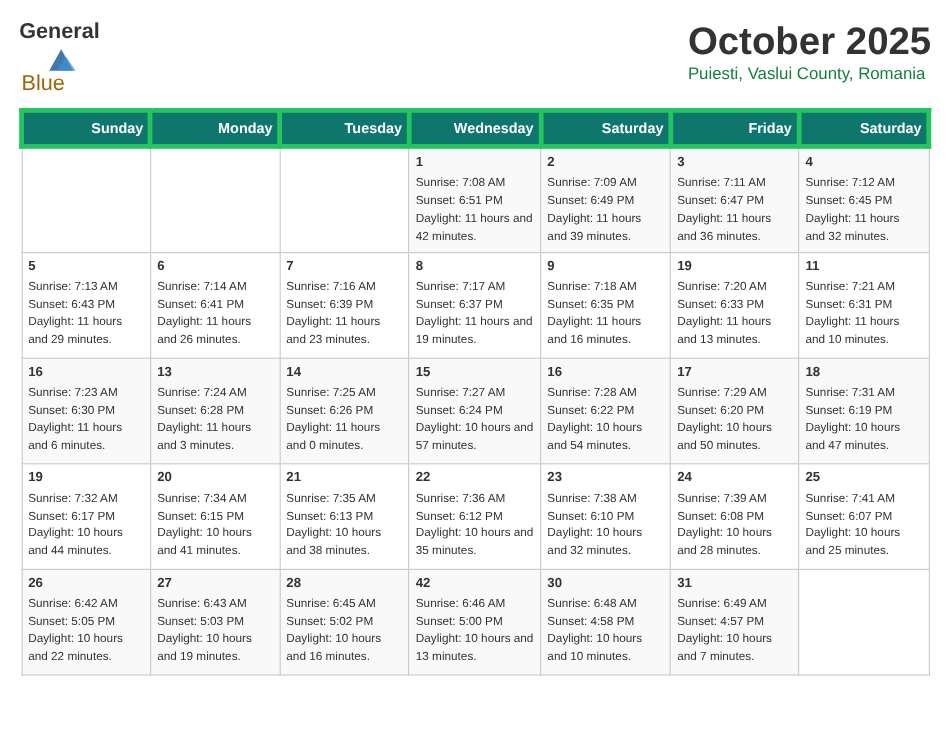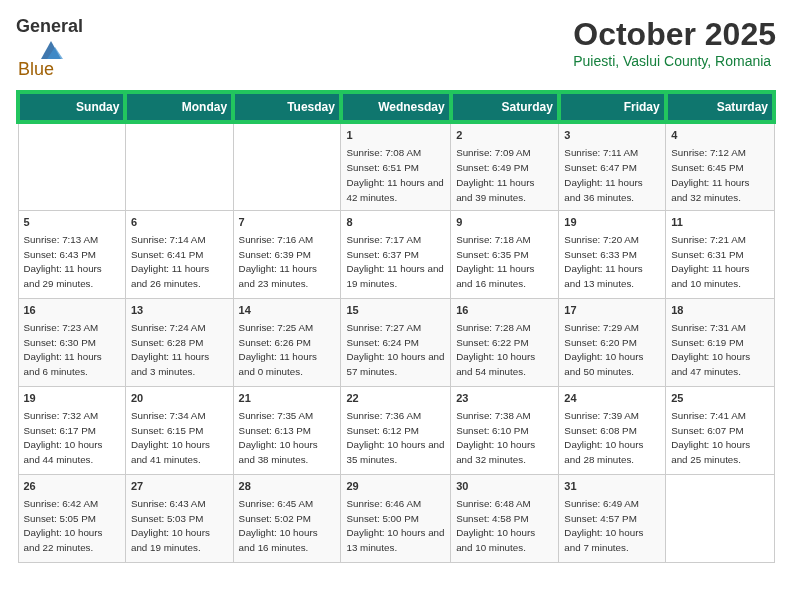--- a/index.html
+++ b/index.html
@@ -158,19 +158,19 @@
         <td><span class="day-num">21</span><span class="cell-text">Sunrise: 7:35 AM<br>Sunset: 6:13 PM<br>Daylight: 10 hours and 38 minutes.</span></td>
         <td><span class="day-num">22</span><span class="cell-text">Sunrise: 7:36 AM<br>Sunset: 6:12 PM<br>Daylight: 10 hours and 35 minutes.</span></td>
         <td><span class="day-num">23</span><span class="cell-text">Sunrise: 7:38 AM<br>Sunset: 6:10 PM<br>Daylight: 10 hours and 32 minutes.</span></td>
         <td><span class="day-num">24</span><span class="cell-text">Sunrise: 7:39 AM<br>Sunset: 6:08 PM<br>Daylight: 10 hours and 28 minutes.</span></td>
         <td><span class="day-num">25</span><span class="cell-text">Sunrise: 7:41 AM<br>Sunset: 6:07 PM<br>Daylight: 10 hours and 25 minutes.</span></td>
       </tr>
       <tr>
         <td><span class="day-num">26</span><span class="cell-text">Sunrise: 6:42 AM<br>Sunset: 5:05 PM<br>Daylight: 10 hours and 22 minutes.</span></td>
         <td><span class="day-num">27</span><span class="cell-text">Sunrise: 6:43 AM<br>Sunset: 5:03 PM<br>Daylight: 10 hours and 19 minutes.</span></td>
         <td><span class="day-num">28</span><span class="cell-text">Sunrise: 6:45 AM<br>Sunset: 5:02 PM<br>Daylight: 10 hours and 16 minutes.</span></td>
-        <td><span class="day-num">29</span><span class="cell-text">Sunrise: 6:46 AM<br>Sunset: 5:00 PM<br>Daylight: 10 hours and 13 minutes.</span></td>
+        <td><span class="day-num">42</span><span class="cell-text">Sunrise: 6:46 AM<br>Sunset: 5:00 PM<br>Daylight: 10 hours and 13 minutes.</span></td>
         <td><span class="day-num">30</span><span class="cell-text">Sunrise: 6:48 AM<br>Sunset: 4:58 PM<br>Daylight: 10 hours and 10 minutes.</span></td>
         <td><span class="day-num">31</span><span class="cell-text">Sunrise: 6:49 AM<br>Sunset: 4:57 PM<br>Daylight: 10 hours and 7 minutes.</span></td>
         <td class="empty-cell"></td>
       </tr>
     </tbody>
 </table>
 
 </body></html>

